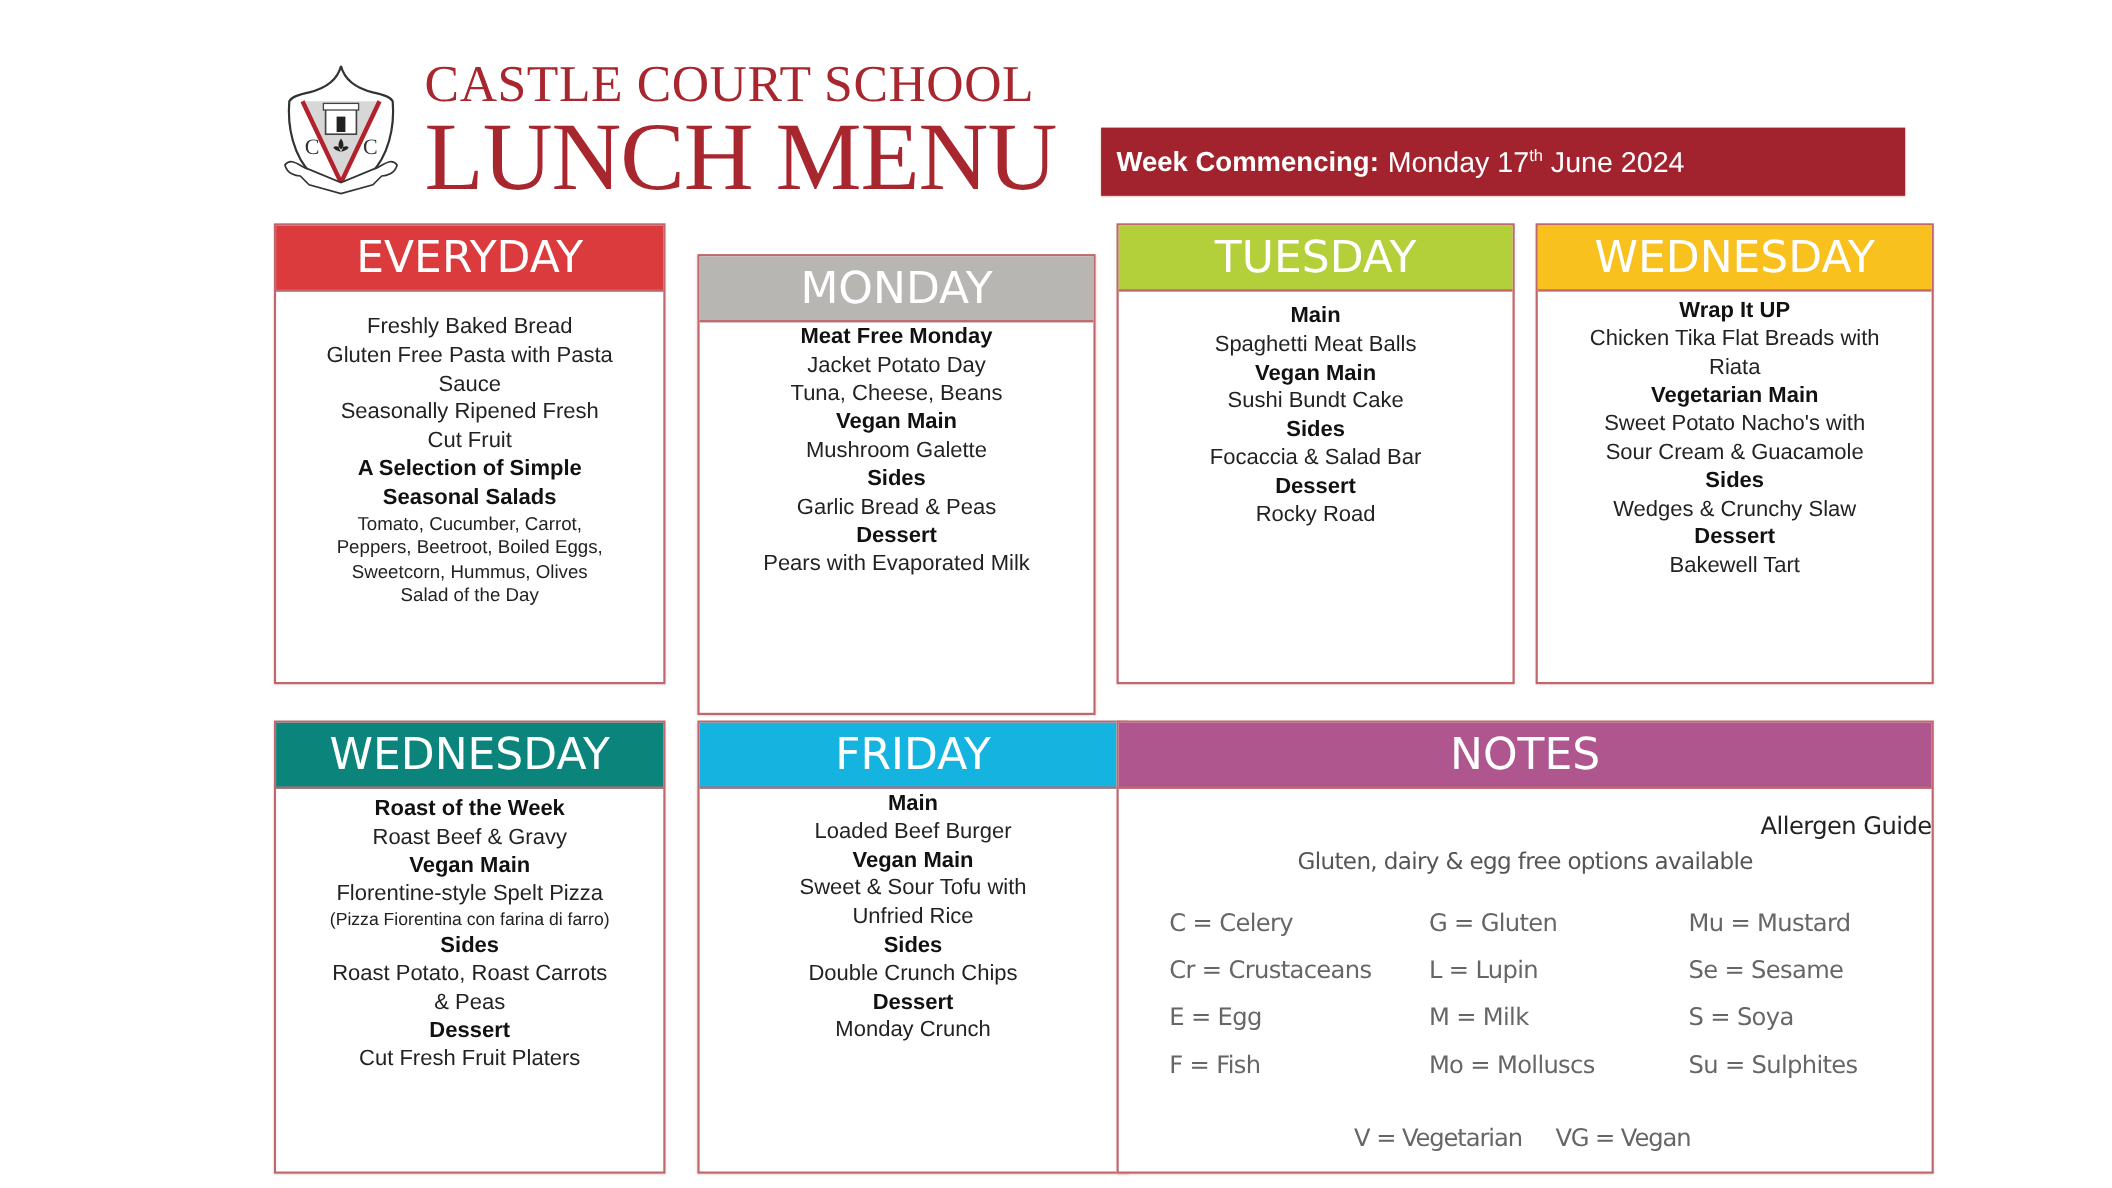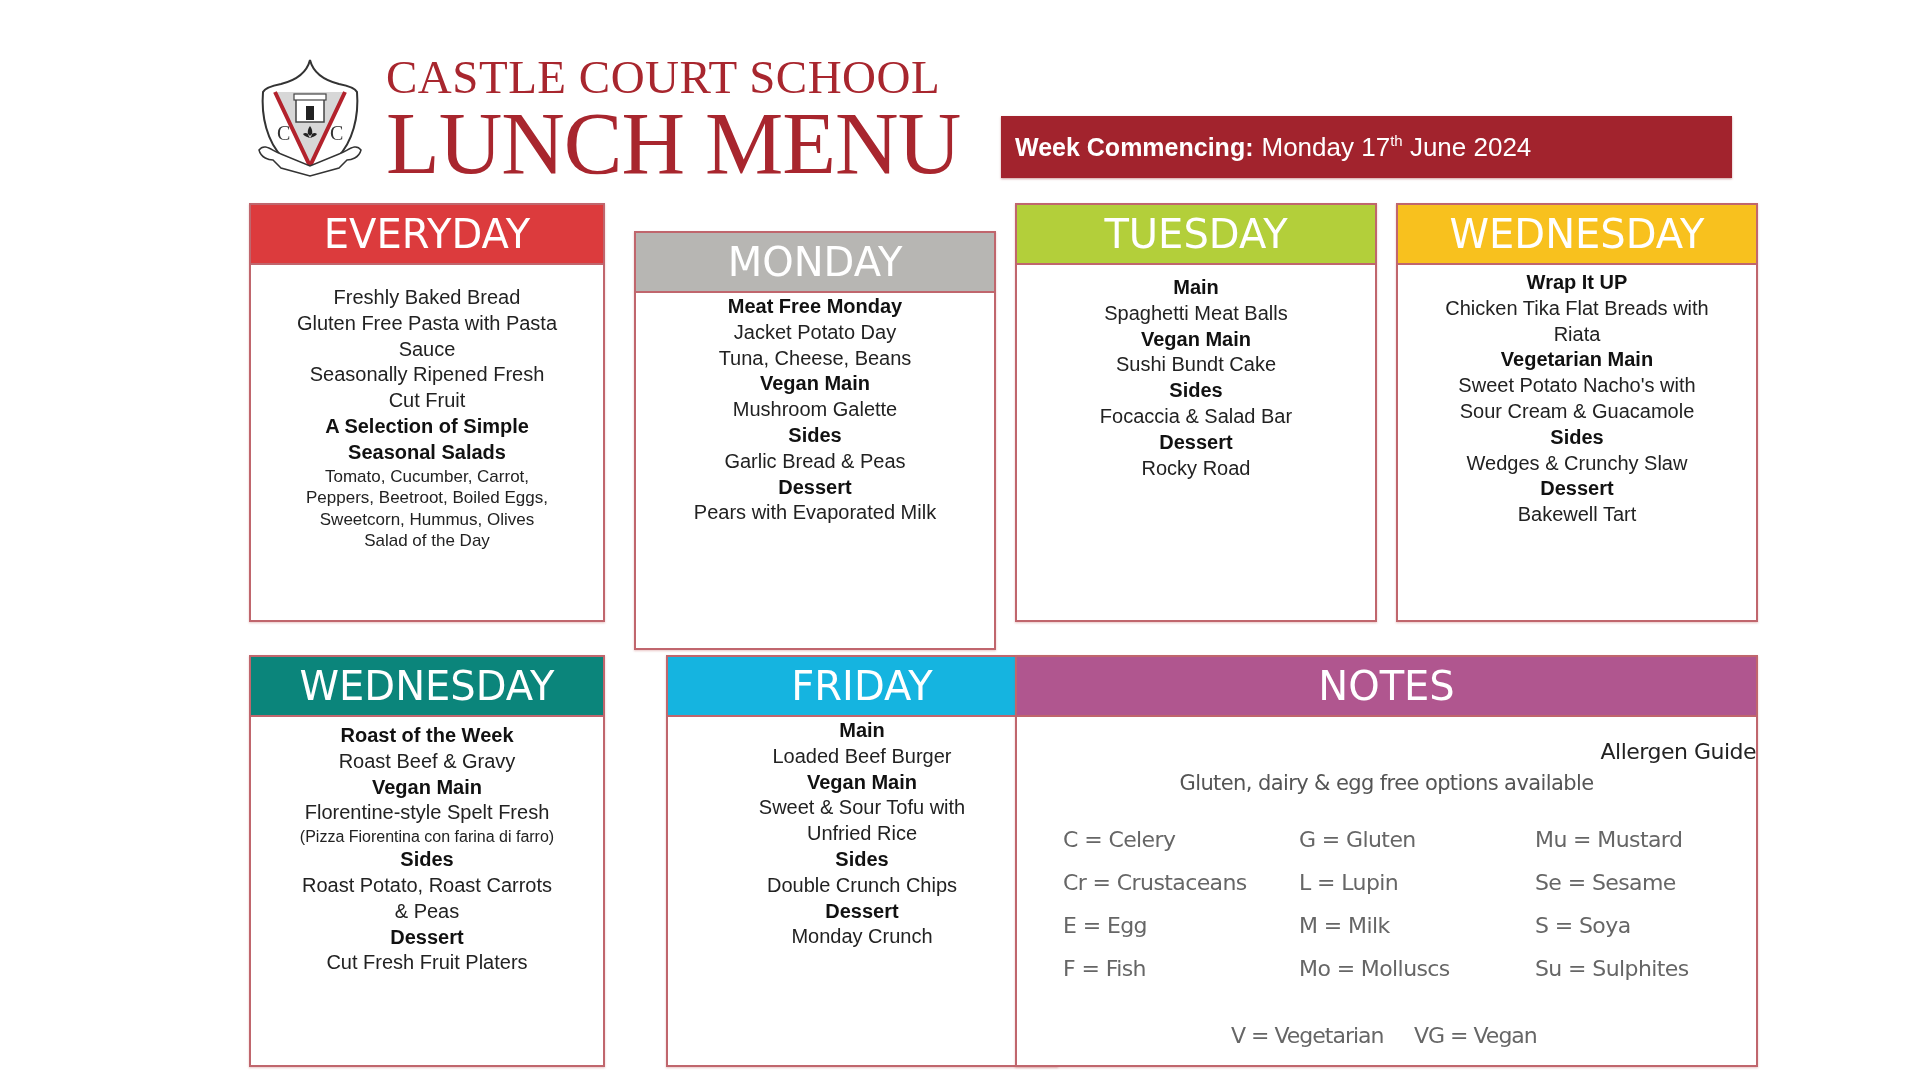--- a/index.html
+++ b/index.html
@@ -141,31 +141,31 @@
 </div>
 
 <div class="card" style="left:249px; top:655px; width:356px; height:412px;">
   <div class="card-header" style="background:#0b857b;">
       <span>WEDNESDAY</span>
     </div>
   <div class="card-body" style="padding-top:6px;">
     <div class="b">Roast of the Week</div>
     <div>Roast Beef &amp; Gravy</div>
     <div class="b">Vegan Main</div>
-    <div>Florentine-style Spelt Fresh</div>
+    <div>Florentine-style Spelt Pizza</div>
     <div class="xs">(Pizza Fiorentina con farina di farro)</div>
     <div class="b">Sides</div>
     <div>Roast Potato, Roast Carrots</div>
     <div>&amp; Peas</div>
     <div class="b">Dessert</div>
     <div>Cut Fresh Fruit Platers</div>
   </div>
 </div>
 
-<div class="card" style="left:634px; top:655px; width:392px; height:412px;margin-left:32px;">
+<div class="card" style="left:634px; top:655px; width:392px; height:412px;">
   <div class="card-header" style="background:#15b4e0;">
       <span>FRIDAY</span>
     </div>
   <div class="card-body" style="padding-top:1px;">
     <div class="b">Main</div>
     <div>Loaded Beef Burger</div>
     <div class="b">Vegan Main</div>
     <div>Sweet &amp; Sour Tofu with</div>
     <div>Unfried Rice</div>
     <div class="b">Sides</div>

